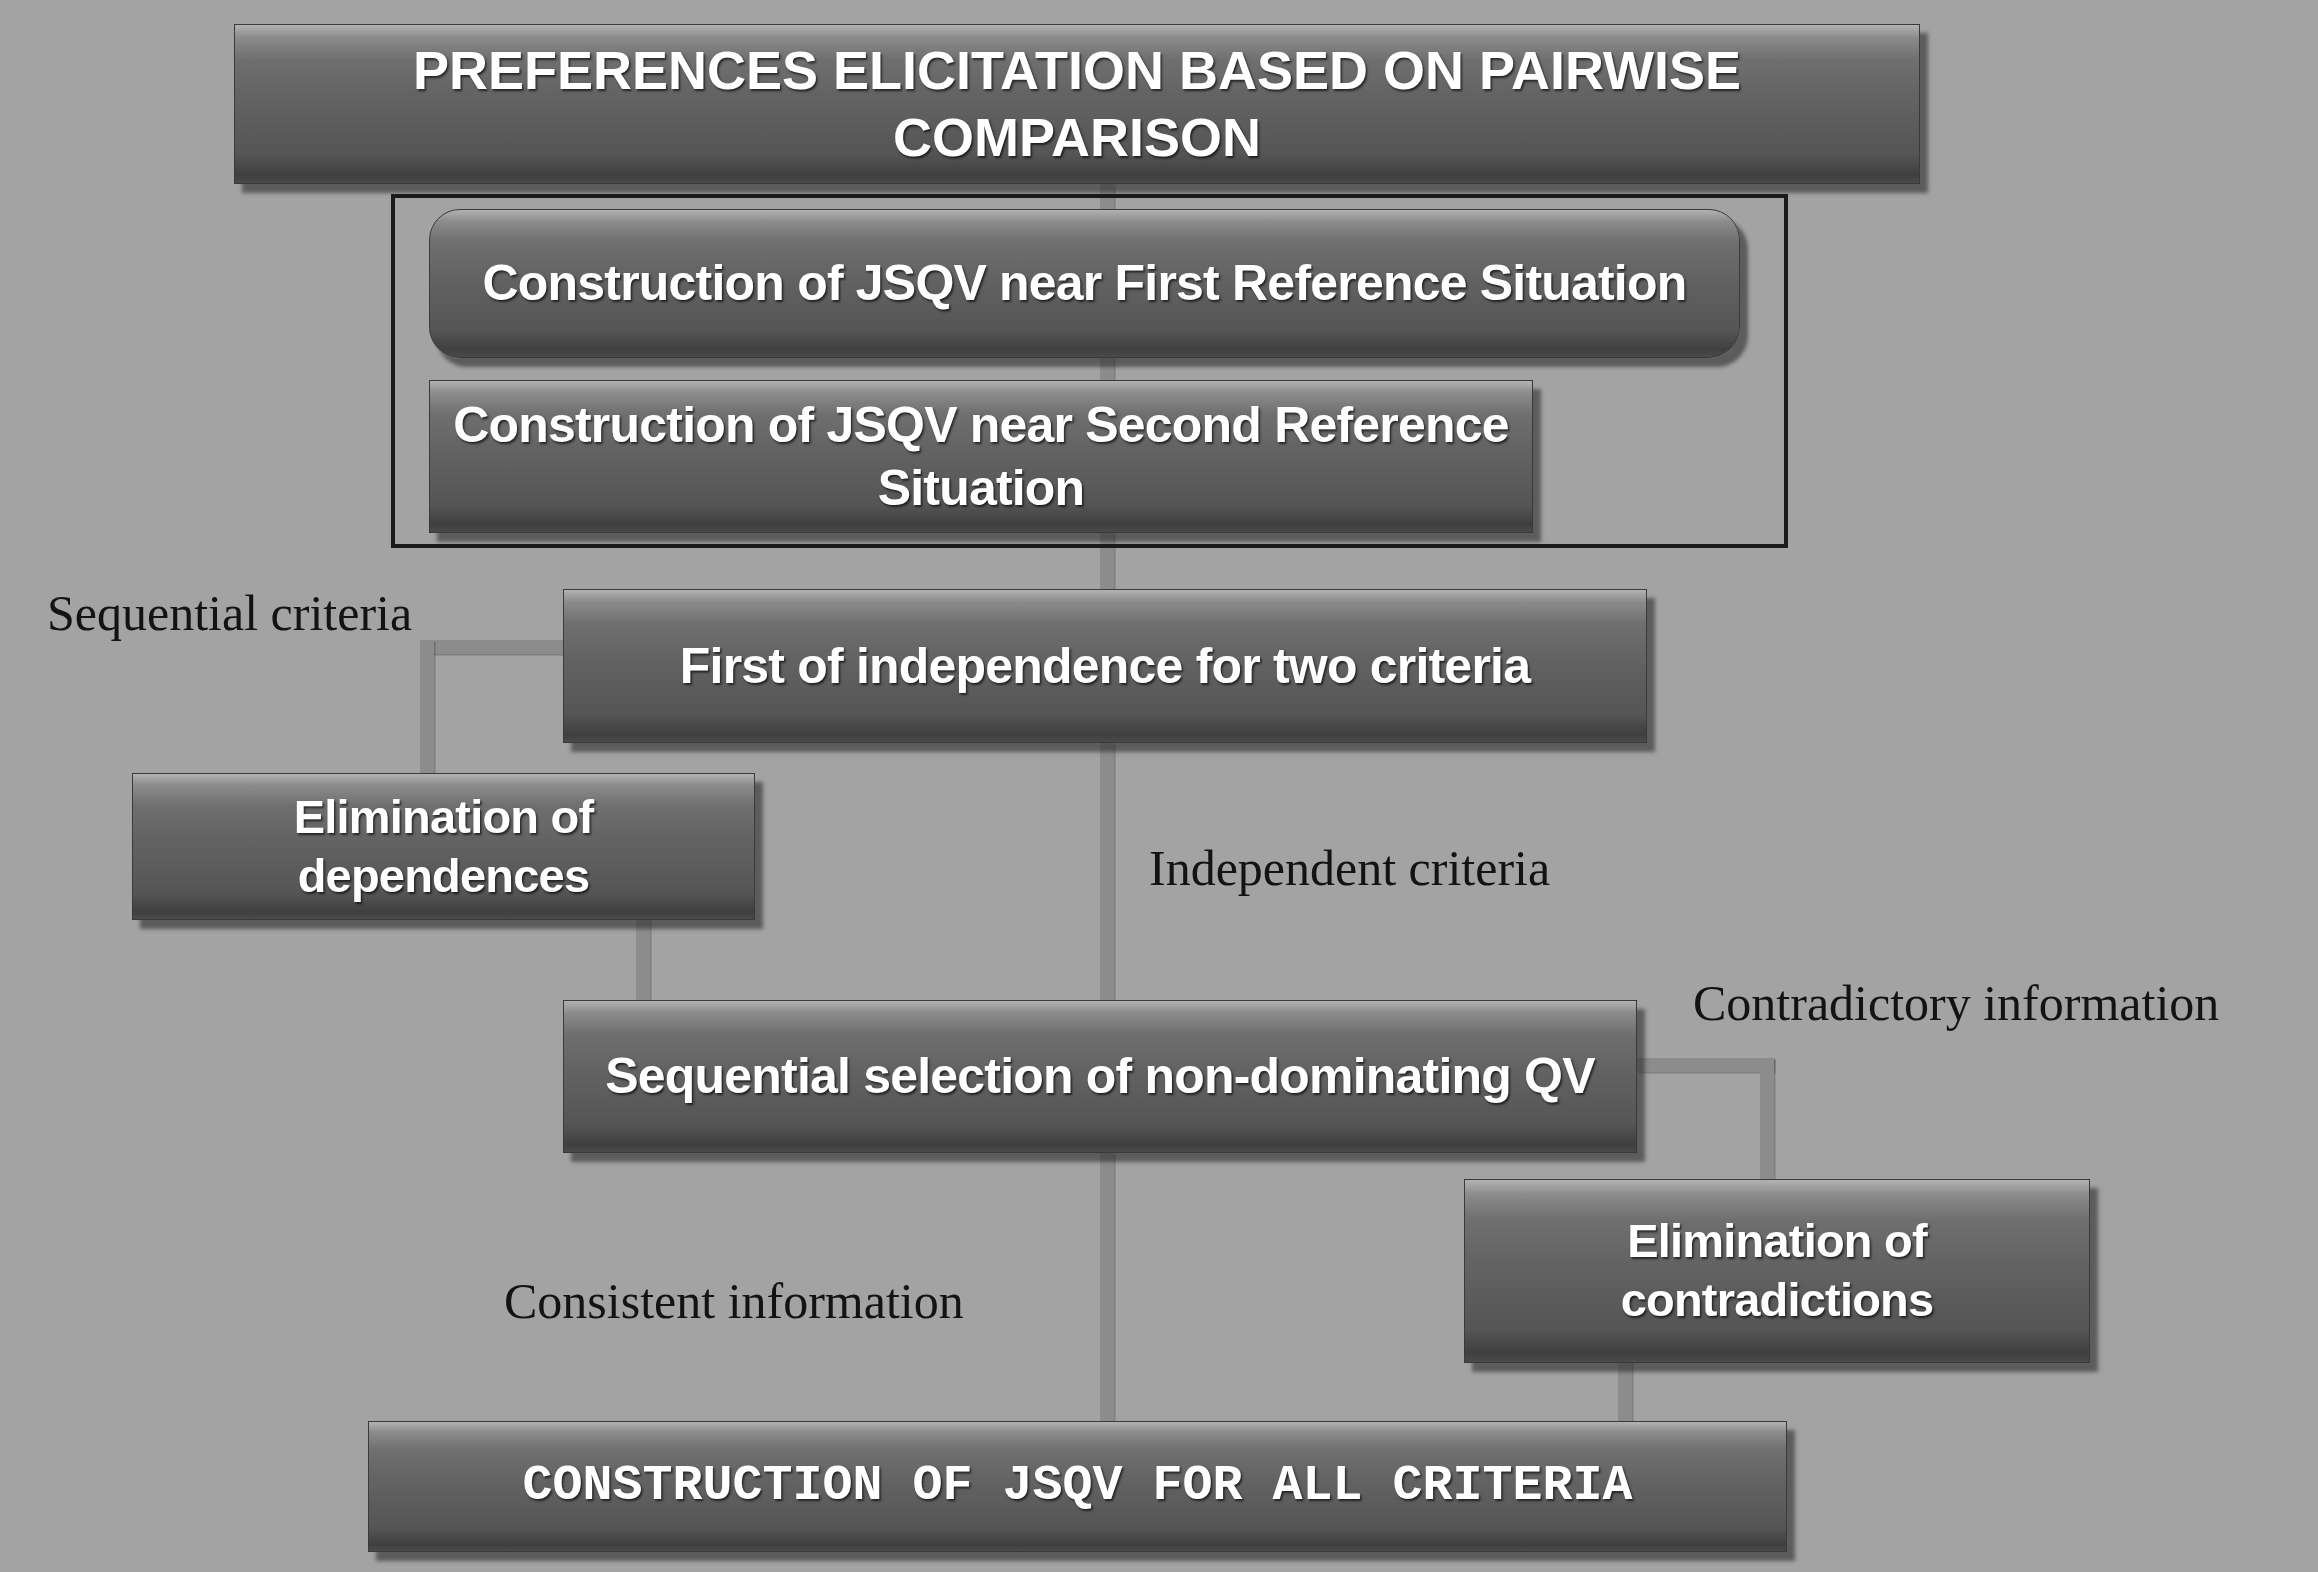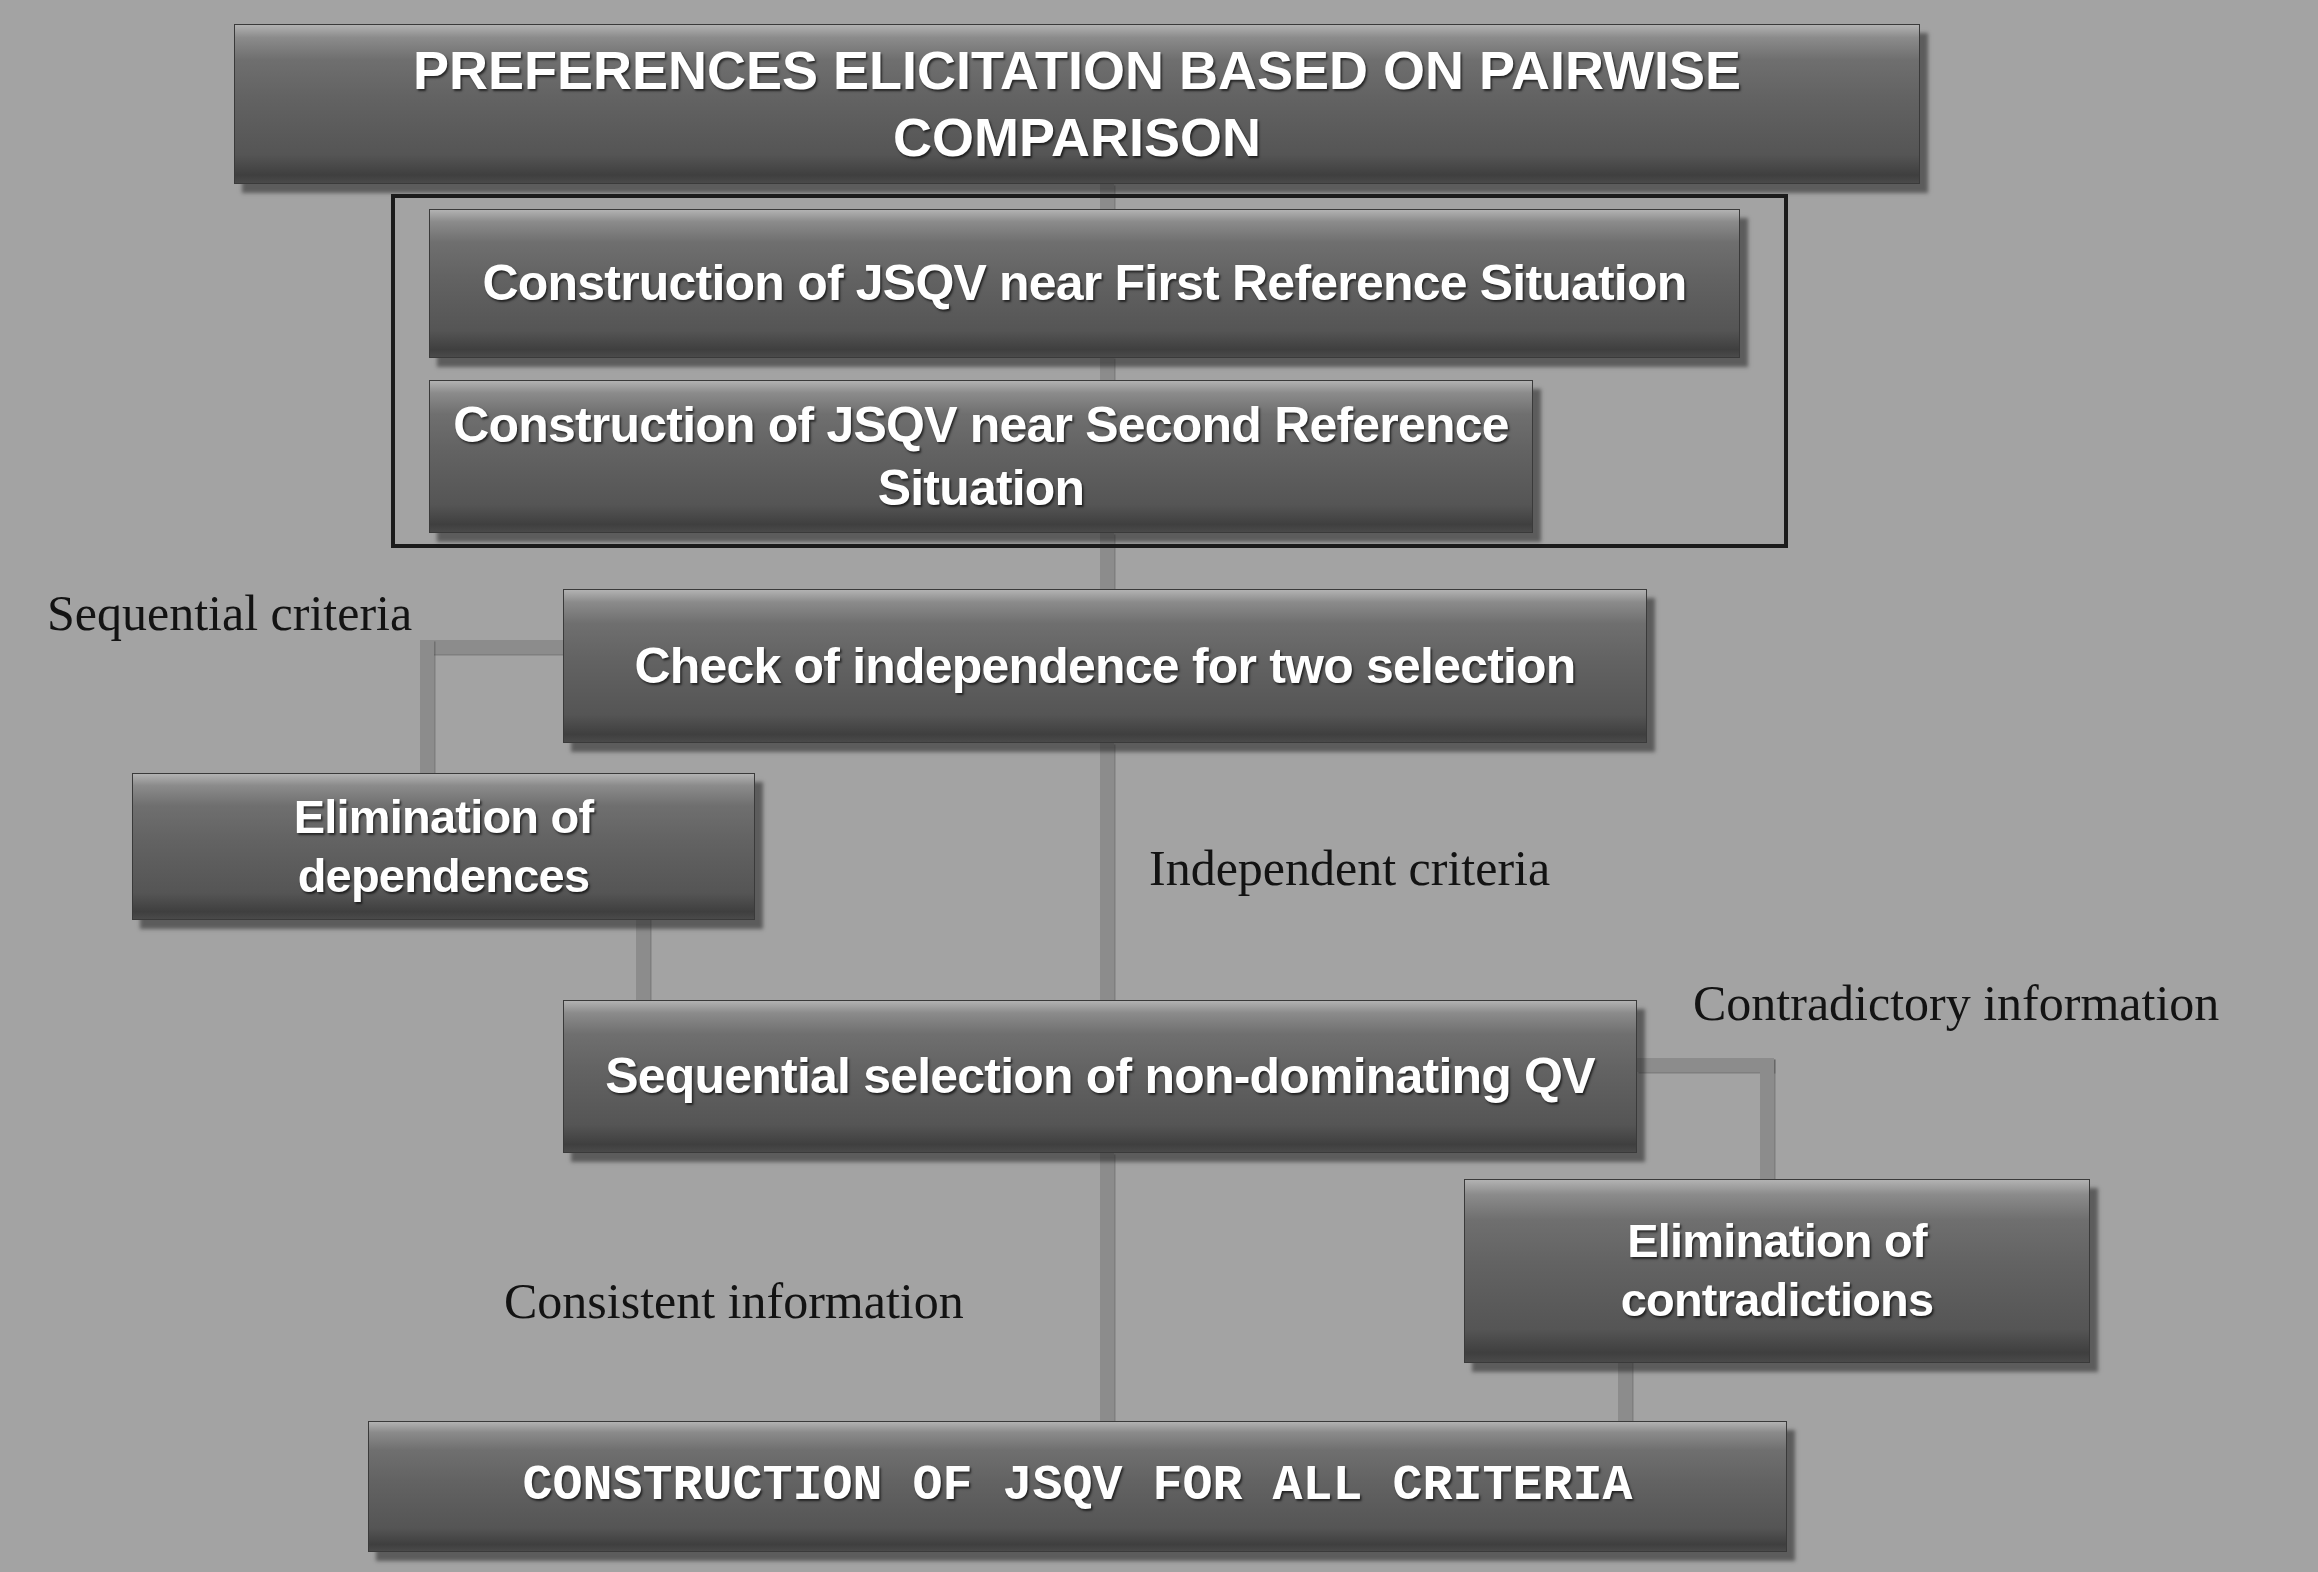--- a/index.html
+++ b/index.html
@@ -38,21 +38,21 @@
   #node-top        { left: 234px;  top: 24px;   width: 1686px; height: 160px; }
   #node-top .node-label { font-size: 54px; letter-spacing: 0; }
 
   #group-frame {
     position: absolute;
     left: 391px; top: 194px; width: 1397px; height: 354px;
     border: 4.5px solid #1b1b1b;
     box-sizing: border-box;
     background: transparent;
   }
-  #node-first-ref  { left: 429px;  top: 209px;  width: 1311px; height: 149px; }
+  #node-first-ref  { left: 429px;  top: 209px;  width: 1311px; height: 149px; border-radius: 31px; }
   #node-second-ref { left: 429px;  top: 380px;  width: 1104px; height: 153px; align-items: center; }
   #node-first-ref .node-label, #node-second-ref .node-label { font-size: 50px; }
 
   #node-check      { left: 563px;  top: 589px;  width: 1084px; height: 154px; }
   #node-check .node-label { font-size: 50px; }
 
   #node-elim-dep   { left: 132px;  top: 773px; width: 623px;  height: 147px; }
   #node-elim-dep .node-label { font-size: 47px; width: 330px; }
 
   #node-seq-sel    { left: 563px;  top: 1000px; width: 1074px; height: 153px; }
@@ -127,21 +127,21 @@
 
   <div class="node" id="node-first-ref">
     <span class="node-label">Construction of JSQV near First Reference Situation</span>
   </div>
 
   <div class="node" id="node-second-ref">
     <span class="node-label">Construction of JSQV near Second Reference Situation</span>
   </div>
 
   <div class="node" id="node-check">
-    <span class="node-label">Check of independence for two selection</span>
+    <span class="node-label">First of independence for two criteria</span>
   </div>
 
   <div class="node" id="node-elim-dep">
     <span class="node-label">Elimination of dependences</span>
   </div>
 
   <div class="node" id="node-seq-sel">
     <span class="node-label">Sequential selection of non-dominating QV</span>
   </div>
 

